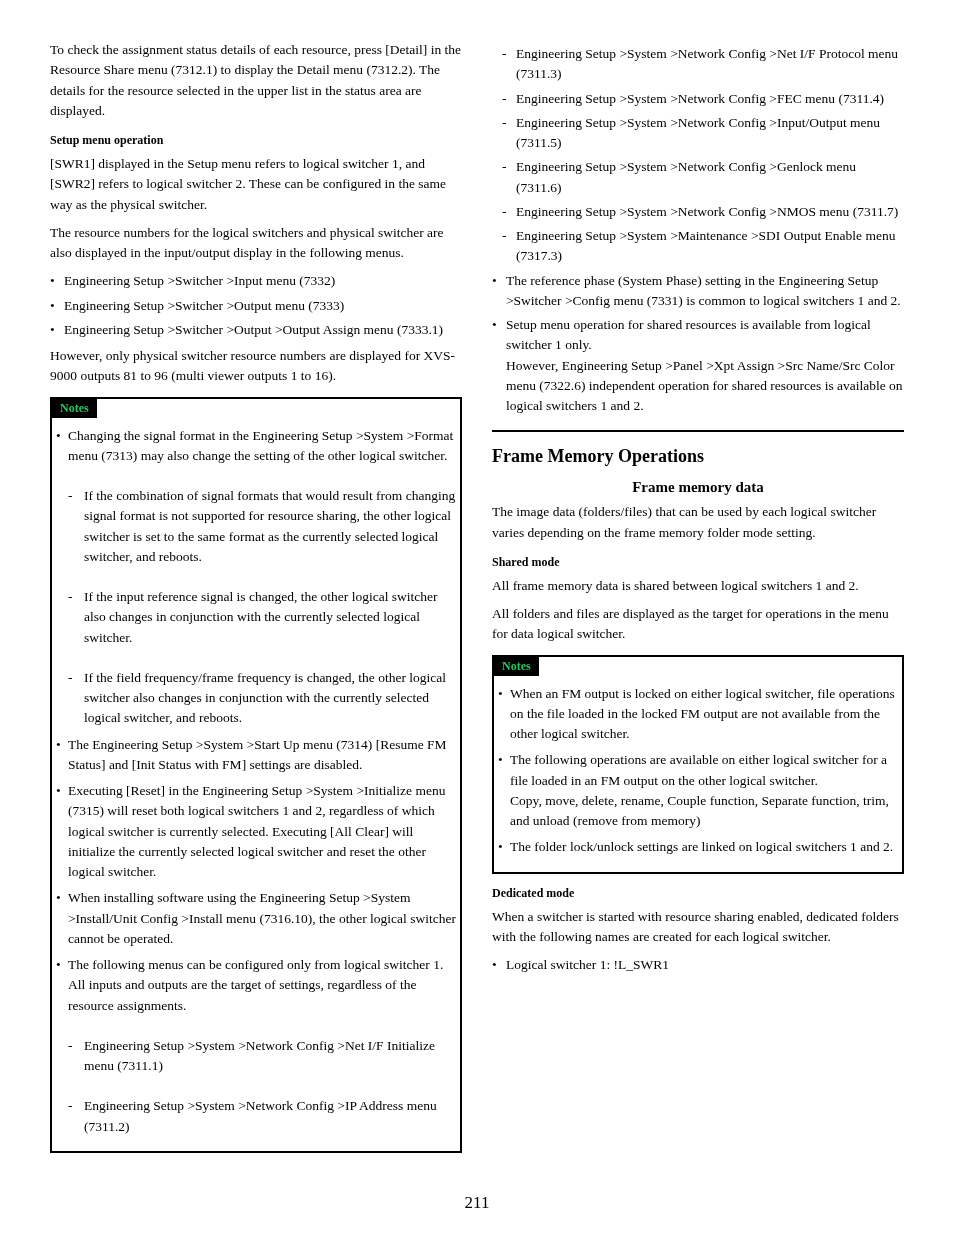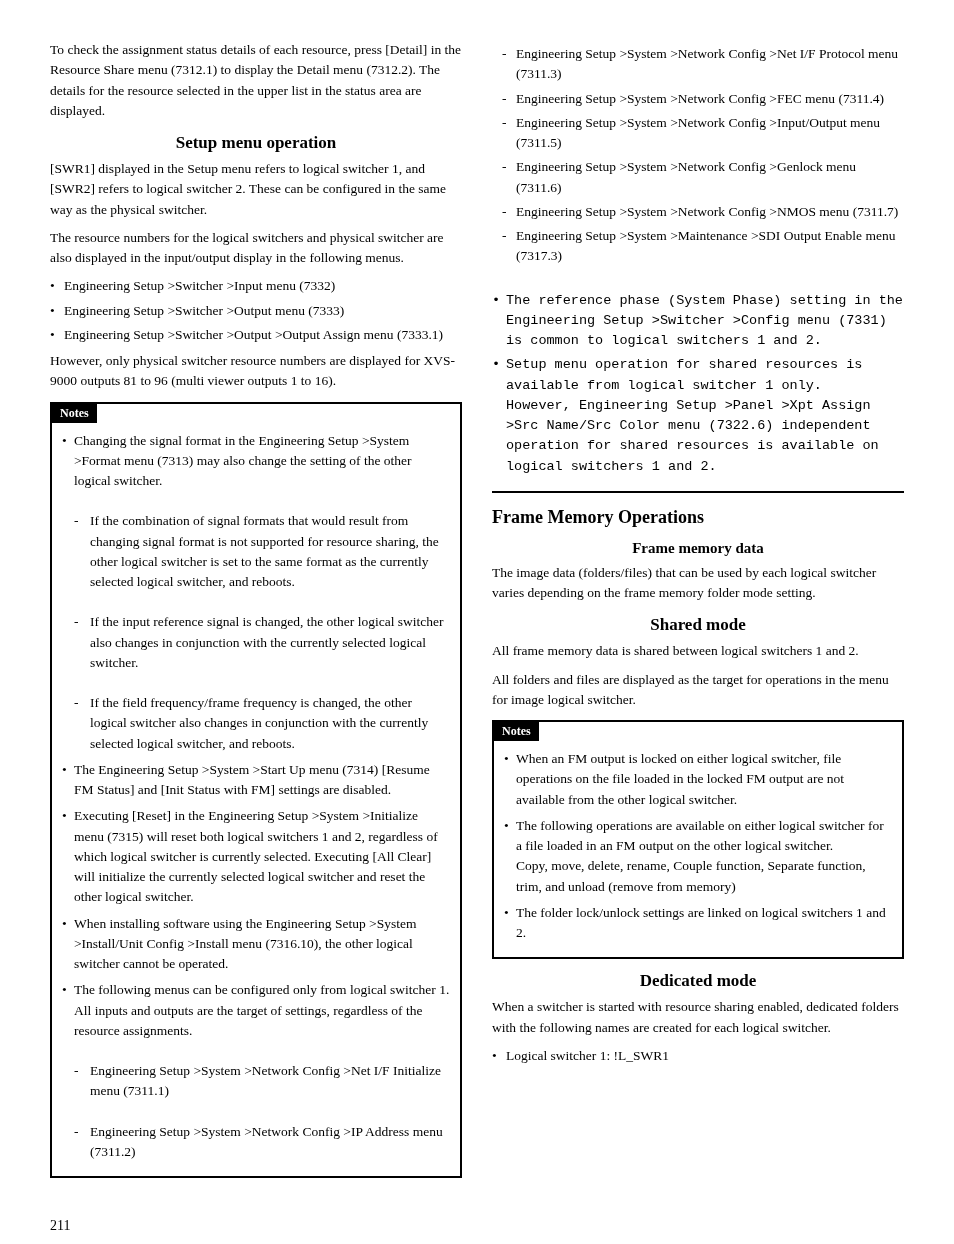--- a/index.html
+++ b/index.html
@@ -23,37 +23,36 @@
       flex: 1;
     }
     p {
       margin-bottom: 8px;
       line-height: 1.5;
     }
     .section-heading {
       font-weight: bold;
       margin-top: 12px;
       margin-bottom: 6px;
-      font-size: 17px;
-      text-align: center;
+      font-size: 12px;
     }
     .notes-box {
       border: 2px solid #000;
       margin: 10px 0;
     }
     .notes-label {
       background: #000;
-      color: #ffffff;
+      color: #22c55e;
       font-weight: bold;
       font-size: 12px;
       padding: 2px 8px;
       display: inline-block;
     }
     .notes-content {
-      padding: 8px 10px;
+      padding: 8px 4px;
     }
     .notes-content ul {
       list-style: none;
       padding: 0;
     }
     .notes-content ul li {
       padding-left: 12px;
       position: relative;
       margin-bottom: 6px;
       line-height: 1.5;
@@ -114,23 +113,23 @@
       margin-bottom: 10px;
     }
     .sub-section-title {
       font-size: 15px;
       font-weight: bold;
       margin-top: 12px;
       margin-bottom: 6px;
       text-align: center;
     }
     .page-number {
-      text-align: left;
+      text-align: center;
       margin-top: 30px;
-      font-size: 14px;
+      font-size: 17px;
     }
   </style>
 </head>
 <body>
 
 <div class="two-col">
 
   <div class="col-left">
     <p>To check the assignment status details of each resource, press [Detail] in the Resource Share menu (7312.1) to display the Detail menu (7312.2). The details for the resource selected in the upper list in the status area are displayed.</p>
 
@@ -177,33 +176,33 @@
   <div class="col-right">
     <ul class="dash-list">
       <li>Engineering Setup &gt;System &gt;Network Config &gt;Net I/F Protocol menu (7311.3)</li>
       <li>Engineering Setup &gt;System &gt;Network Config &gt;FEC menu (7311.4)</li>
       <li>Engineering Setup &gt;System &gt;Network Config &gt;Input/Output menu (7311.5)</li>
       <li>Engineering Setup &gt;System &gt;Network Config &gt;Genlock menu (7311.6)</li>
       <li>Engineering Setup &gt;System &gt;Network Config &gt;NMOS menu (7311.7)</li>
       <li>Engineering Setup &gt;System &gt;Maintenance &gt;SDI Output Enable menu (7317.3)</li>
     </ul>
 
-    <ul class="bullet-list" style="margin-top:24px;font-family:Liberation Mono, monospace;">
+    <ul class="bullet-list" style="margin-top:4px;">
       <li>The reference phase (System Phase) setting in the Engineering Setup &gt;Switcher &gt;Config menu (7331) is common to logical switchers 1 and 2.</li>
       <li>Setup menu operation for shared resources is available from logical switcher 1 only.<br>However, Engineering Setup &gt;Panel &gt;Xpt Assign &gt;Src Name/Src Color menu (7322.6) independent operation for shared resources is available on logical switchers 1 and 2.</li>
     </ul>
 
     <div class="main-section-title">Frame Memory Operations</div>
 
     <div class="sub-section-title">Frame memory data</div>
     <p>The image data (folders/files) that can be used by each logical switcher varies depending on the frame memory folder mode setting.</p>
 
     <div class="section-heading">Shared mode</div>
     <p>All frame memory data is shared between logical switchers 1 and 2.</p>
-    <p>All folders and files are displayed as the target for operations in the menu for image logical switcher.</p>
+    <p>All folders and files are displayed as the target for operations in the menu for data logical switcher.</p>
 
     <div class="notes-box">
       <span class="notes-label">Notes</span>
       <div class="notes-content">
         <ul>
           <li>When an FM output is locked on either logical switcher, file operations on the file loaded in the locked FM output are not available from the other logical switcher.</li>
           <li>The following operations are available on either logical switcher for a file loaded in an FM output on the other logical switcher.<br>Copy, move, delete, rename, Couple function, Separate function, trim, and unload (remove from memory)</li>
           <li>The folder lock/unlock settings are linked on logical switchers 1 and 2.</li>
         </ul>
       </div>

